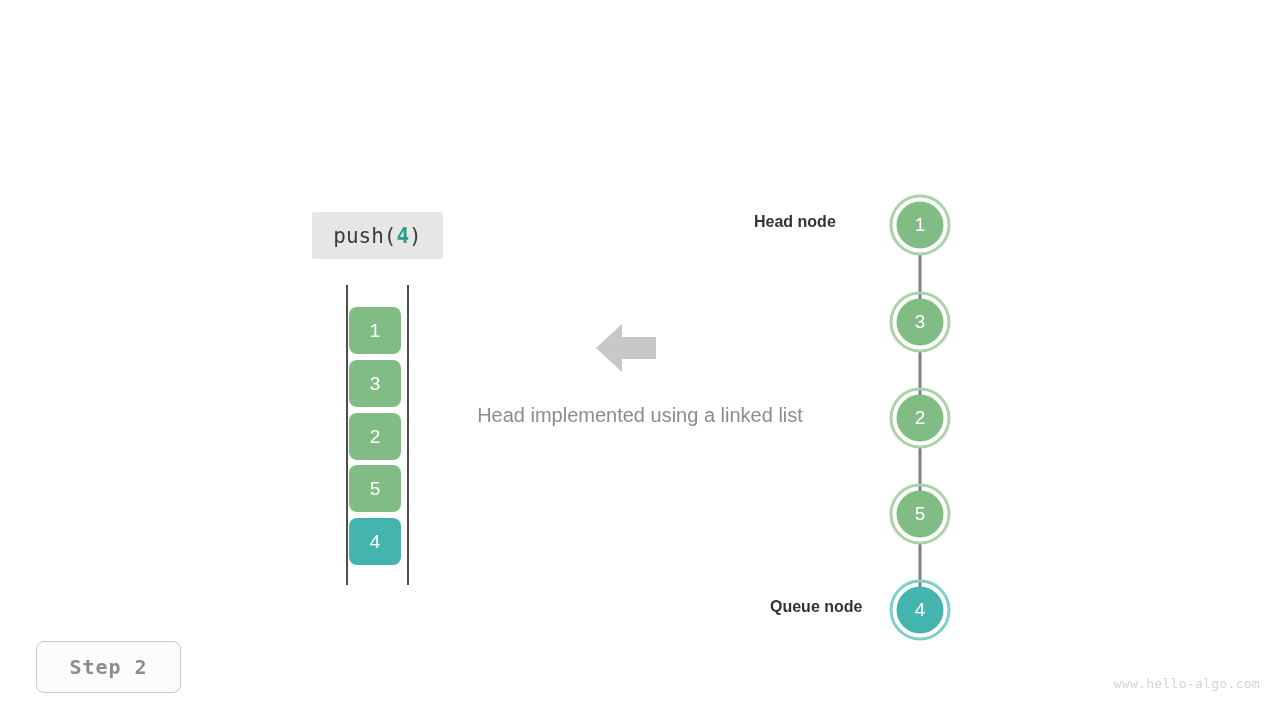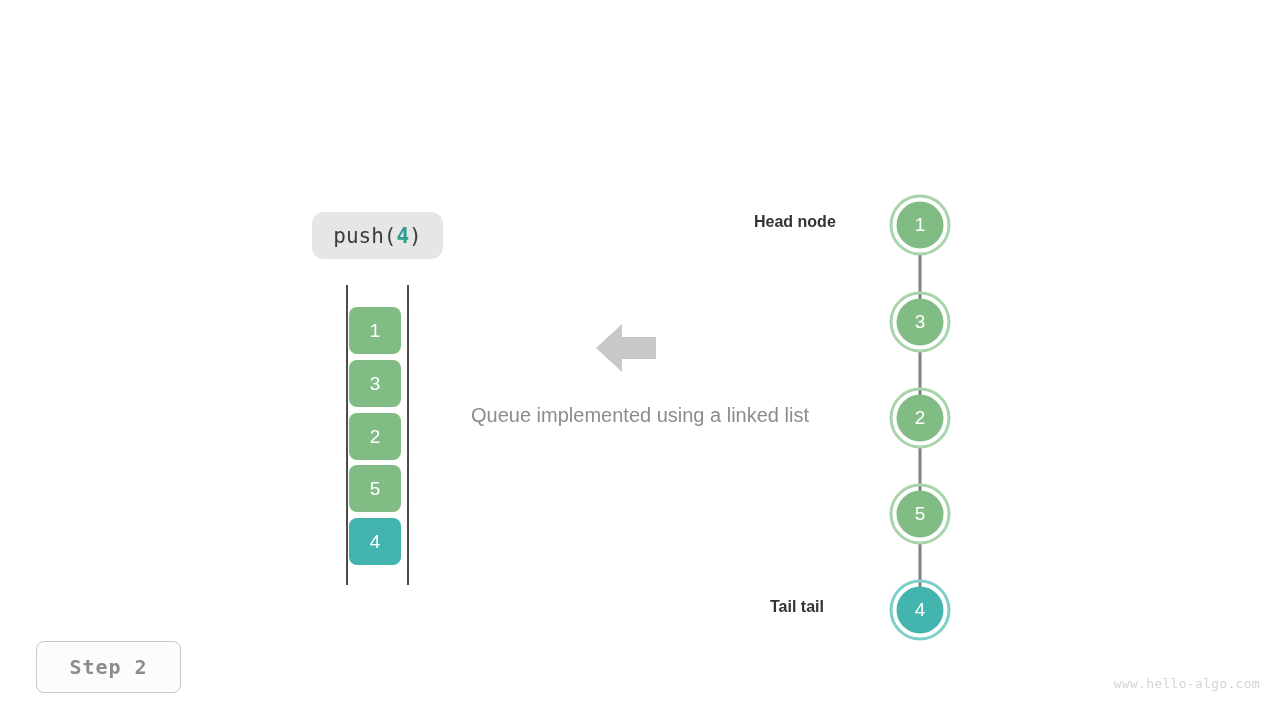--- a/index.html
+++ b/index.html
@@ -46,21 +46,21 @@
   }
 
   
   .code-chip {
     position: absolute;
     left: 312px;
     top: 212px;
     width: 131px;
     height: 47px;
     background: #e6e6e6;
-    border-radius: 12px;
+    border-radius: 3px;
     display: flex;
     align-items: center;
     justify-content: center;
     font-family: "DejaVu Sans Mono", "Liberation Mono", monospace;
     font-size: 21px;
     color: #3c3c3c;
     letter-spacing: 0px;
   }
   .code-chip .hl {
     color: #2a9d8f;
@@ -197,21 +197,21 @@
     <span>5</span>
   </div>
   <div class="qbox teal" style="top:518px">
     <span>4</span>
   </div>
 
   <svg class="big-arrow" width="60" height="56" viewBox="0 0 60 56">
     <path d="M0 28 L26 4 L26 17 L60 17 L60 39 L26 39 L26 52 Z" fill="#c8c8c8"></path>
   </svg>
 
-  <div class="caption">Queue implemented using a linked list</div>
+  <div class="caption">Head implemented using a linked list</div>
 
   <svg class="ll-svg" width="140" height="470" viewBox="0 0 140 470">
 
     <g>
       <line x1="60" y1="75" x2="60" y2="128" stroke="#808080" stroke-width="3"></line>
       <path d="M60 142 L52 124 L68 124 Z" fill="#808080"></path>
     </g>
 
     <g>
       <line x1="60" y1="172" x2="60" y2="224" stroke="#808080" stroke-width="3"></line>
@@ -250,19 +250,19 @@
     </g>
   </svg>
 
   <div class="node-num" style="left:890px; top:195px">1</div>
   <div class="node-num" style="left:890px; top:292px">3</div>
   <div class="node-num" style="left:890px; top:388px">2</div>
   <div class="node-num" style="left:890px; top:484px">5</div>
   <div class="node-num" style="left:890px; top:580px">4</div>
 
   <div class="node-label head">Head node</div>
-  <div class="node-label tail">Tail tail</div>
+  <div class="node-label tail">Queue node</div>
 
   <div class="step-badge">Step 2</div>
 
   <div class="watermark">www.hello-algo.com</div>
 
 </div>
 
 </body></html>

